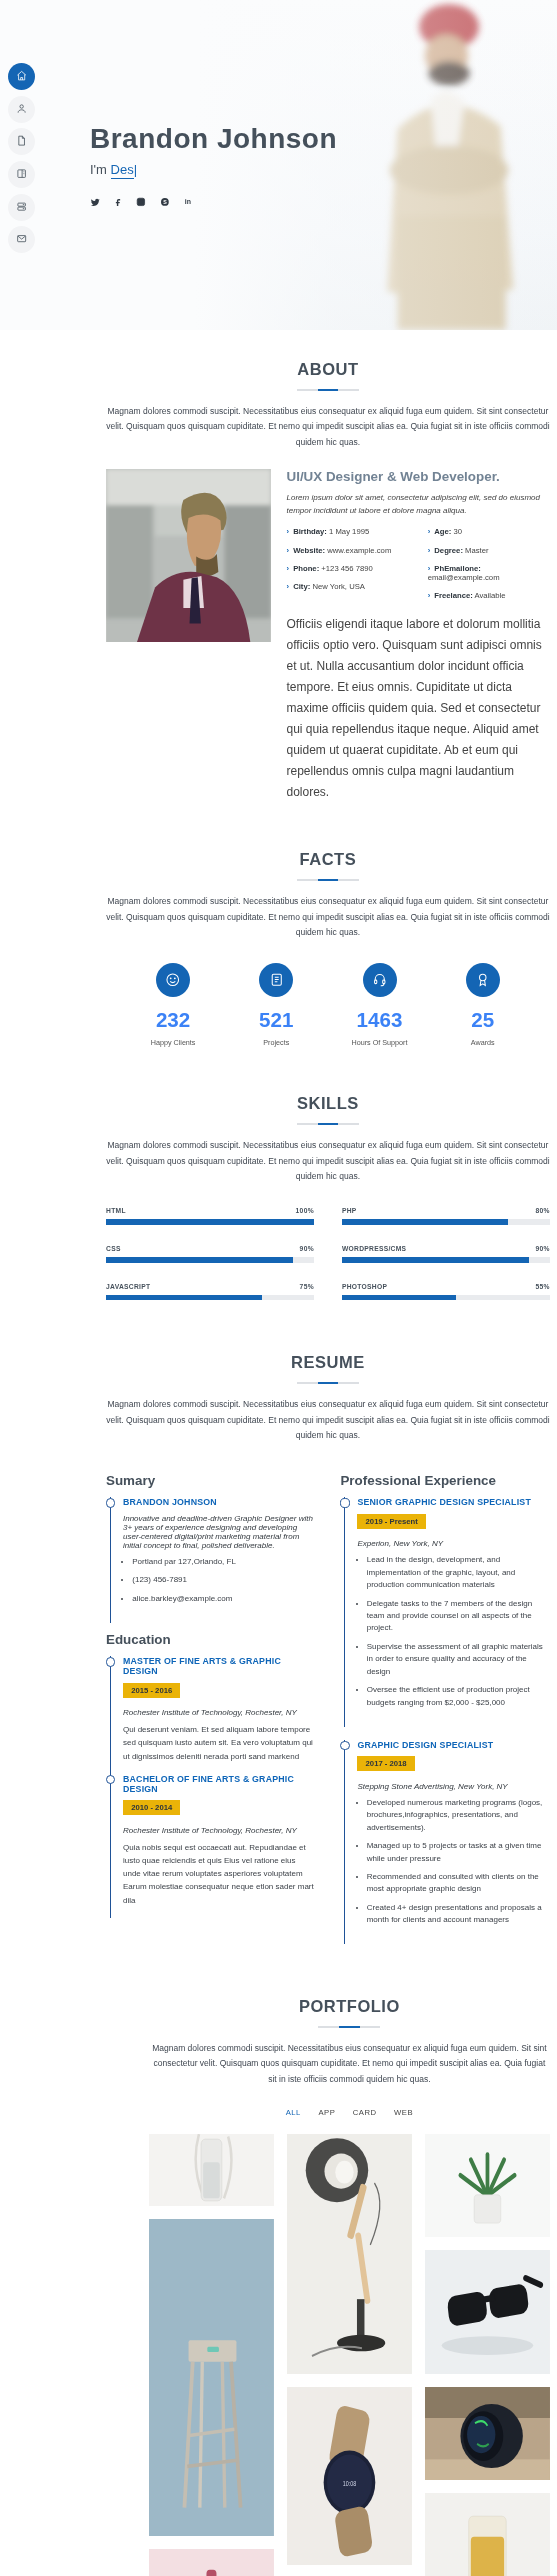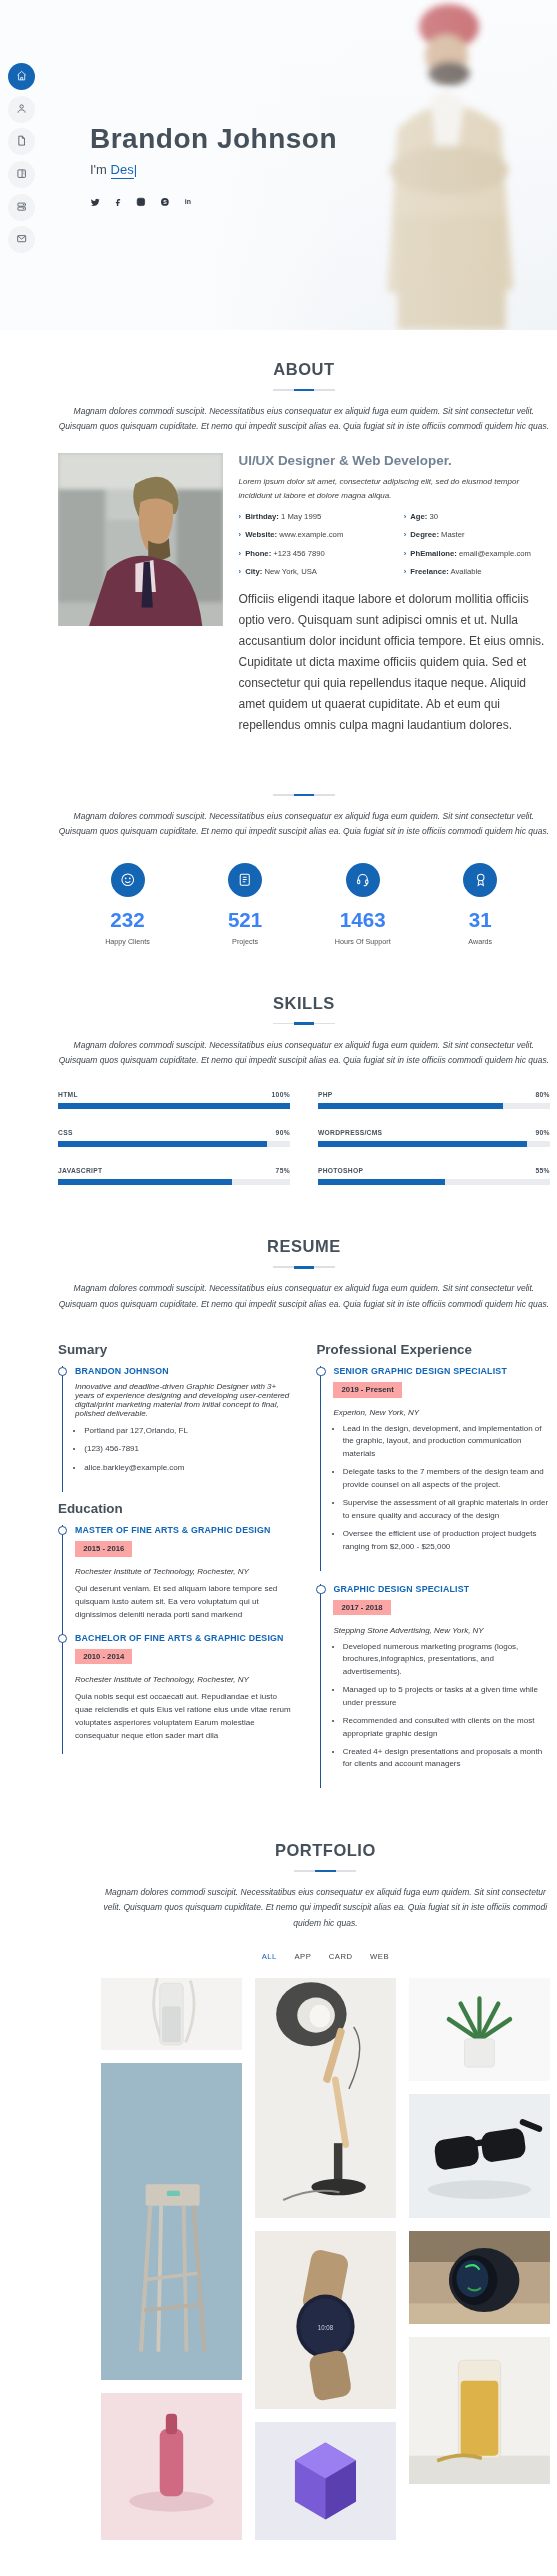--- a/index.html
+++ b/index.html
@@ -20,25 +20,25 @@
   .hero-inner { position:relative; z-index:2; padding:123px 0 0 90px; }
   .hero h1 { font-size:28px; font-weight:bold; color:#45505b; letter-spacing:0.5px; }
   .hero .typed-line { font-size:13px; color:#45505b; margin-top:7.2px; }
   .hero .typed { color:#1465b4; border-bottom:1.5px solid #1465b4; padding-bottom:1px; }
   .hero .cursor { color:#1465b4; font-weight:400; }
   .hero .socials { display:flex; gap:13.4px; margin-top:19.6px; }
   .hero .socials a { color:#313a44; text-decoration:none; display:inline-flex; }
   .hero .socials svg { width:9.8px; height:9.8px; fill:#313a44; }
 
   
-  .section { padding:30px 0 32px; }
+  .section { padding:30px 0 32px;margin-left:48px; }
   .sec-title { text-align:center; font-size:16.5px; font-weight:bold; letter-spacing:0.5px; color:#45505b; }
   .sec-divider { width:62px; height:1.5px; background:#dcdfe3; margin:10.3px auto 13.4px; position:relative; }
   .sec-divider span { position:absolute; left:20.6px; top:-0.5px; width:20.6px; height:2.6px; background:#1465b4; display:block; }
-  .sec-intro { text-align:center; font-size:8.5px; line-height:1.8; color:#3f4650; max-width:507px; margin:0 auto;font-style:italic; }
+  .sec-intro { text-align:center; font-size:8.5px; line-height:1.8; color:#3f4650; max-width:507px; margin:0 auto; }
 
   
   .about-row { display:flex; gap:15.5px; margin-top:18.5px; }
   .about-img { width:165px; height:173px; flex:none; overflow:hidden; }
   .about-right { flex:1; }
   .about-right h3 { font-size:13.4px; font-weight:bold; color:#728394; margin-bottom:7.2px; }
   .about-lead { font-style:italic; font-size:8px; line-height:1.7; color:#444; margin-bottom:9.3px; }
   .about-details { display:flex; gap:19px; }
   .about-details ul { list-style:none; flex:1; }
   .about-details li { font-size:7.7px; margin-bottom:9.3px; color:#444; }
@@ -59,21 +59,21 @@
   .skill-head { display:flex; justify-content:space-between; font-size:6.7px; font-weight:bold; letter-spacing:0.3px; color:#45505b; margin-bottom:5.2px; }
   .skill-track { height:5.2px; background:#e9ebee; }
   .skill-fill { height:5.2px; background:#1465b4; width:0; }
 
   
   .resume-grid { display:grid; grid-template-columns:1fr 1fr; column-gap:25px; margin-top:20.6px; }
   .resume h3 { font-size:13.4px; font-weight:bold; color:#45505b; margin:9.3px 0 9.3px; }
   .rt-item { position:relative; border-left:1px solid #1f5297; padding:0 0 11.3px 12.4px; margin-left:3.6px; }
   .rt-item::before { content:""; position:absolute; left:-4.6px; top:1px; width:7.2px; height:7.2px; border-radius:50%; background:#fff; border:1px solid #1f5297; }
   .rt-title { font-size:8.8px; font-weight:bold; letter-spacing:0.2px; color:#0e65b8; text-transform:uppercase; }
-  .rt-badge { display:inline-block; background:#fca5a5; padding:3.1px 8.2px; font-weight:bold; font-size:7.7px; color:#2c343c; margin:6.2px 0; }
+  .rt-badge { display:inline-block; background:#eab308; padding:3.1px 8.2px; font-weight:bold; font-size:7.7px; color:#2c343c; margin:6.2px 0; }
   .rt-em { font-style:italic; font-size:8px; color:#33393f; margin:4.1px 0 6.2px; }
   .rt-text { font-size:8px; line-height:1.65; color:#3d4249; }
   .rt-item ul { margin:3.1px 0 0 9.3px; }
   .rt-item li { font-size:8px; line-height:1.55; color:#3d4249; margin-bottom:6.2px; }
 
   
   .filters { list-style:none; display:flex; justify-content:center; gap:17.5px; margin:20.6px 0 17.5px; }
   .filters li { font-size:7.7px; letter-spacing:0.5px; color:#444; cursor:pointer; }
   .filters li.active { color:#1465b4; }
   .masonry { display:flex; gap:13px; }
@@ -227,20 +227,21 @@
           </ul>
         </div>
         <p class="about-outro">Officiis eligendi itaque labore et dolorum mollitia officiis optio vero. Quisquam sunt adipisci omnis et ut. Nulla accusantium dolor incidunt officia tempore. Et eius omnis. Cupiditate ut dicta maxime officiis quidem quia. Sed et consectetur qui quia repellendus itaque neque. Aliquid amet quidem ut quaerat cupiditate. Ab et eum qui repellendus omnis culpa magni laudantium dolores.</p>
       </div>
     </div>
   </div>
 </section>
 
 <section class="section" style="padding-top:15.5px;">
   <div class="container">
+    <h2 class="sec-title">FACTS</h2>
     <div class="sec-divider">
         <span></span>
       </div>
     <p class="sec-intro">Magnam dolores commodi suscipit. Necessitatibus eius consequatur ex aliquid fuga eum quidem. Sit sint consectetur velit. Quisquam quos quisquam cupiditate. Et nemo qui impedit suscipit alias ea. Quia fugiat sit in iste officiis commodi quidem hic quas.</p>
     <div class="facts-row">
       <div class="fact">
         <div class="fact-ic">
             <svg viewBox="0 0 24 24">
               <circle cx="12" cy="12" r="9"></circle>
               <circle cx="8.8" cy="9.8" r=".6" fill="#fff"></circle>
@@ -273,21 +274,21 @@
         <div class="fact-num">1463</div>
         <div class="fact-label">Hours Of Support</div>
       </div>
       <div class="fact">
         <div class="fact-ic">
             <svg viewBox="0 0 24 24">
               <circle cx="12" cy="8.5" r="5"></circle>
               <path d="M9.2 12.8 8 21l4-2.6L16 21l-1.2-8.2"></path>
             </svg>
           </div>
-        <div class="fact-num">31</div>
+        <div class="fact-num">25</div>
         <div class="fact-label">Awards</div>
       </div>
     </div>
   </div>
 </section>
 
 <section class="section" style="padding-top:15.5px;">
   <div class="container">
     <h2 class="sec-title">SKILLS</h2>
     <div class="sec-divider">

